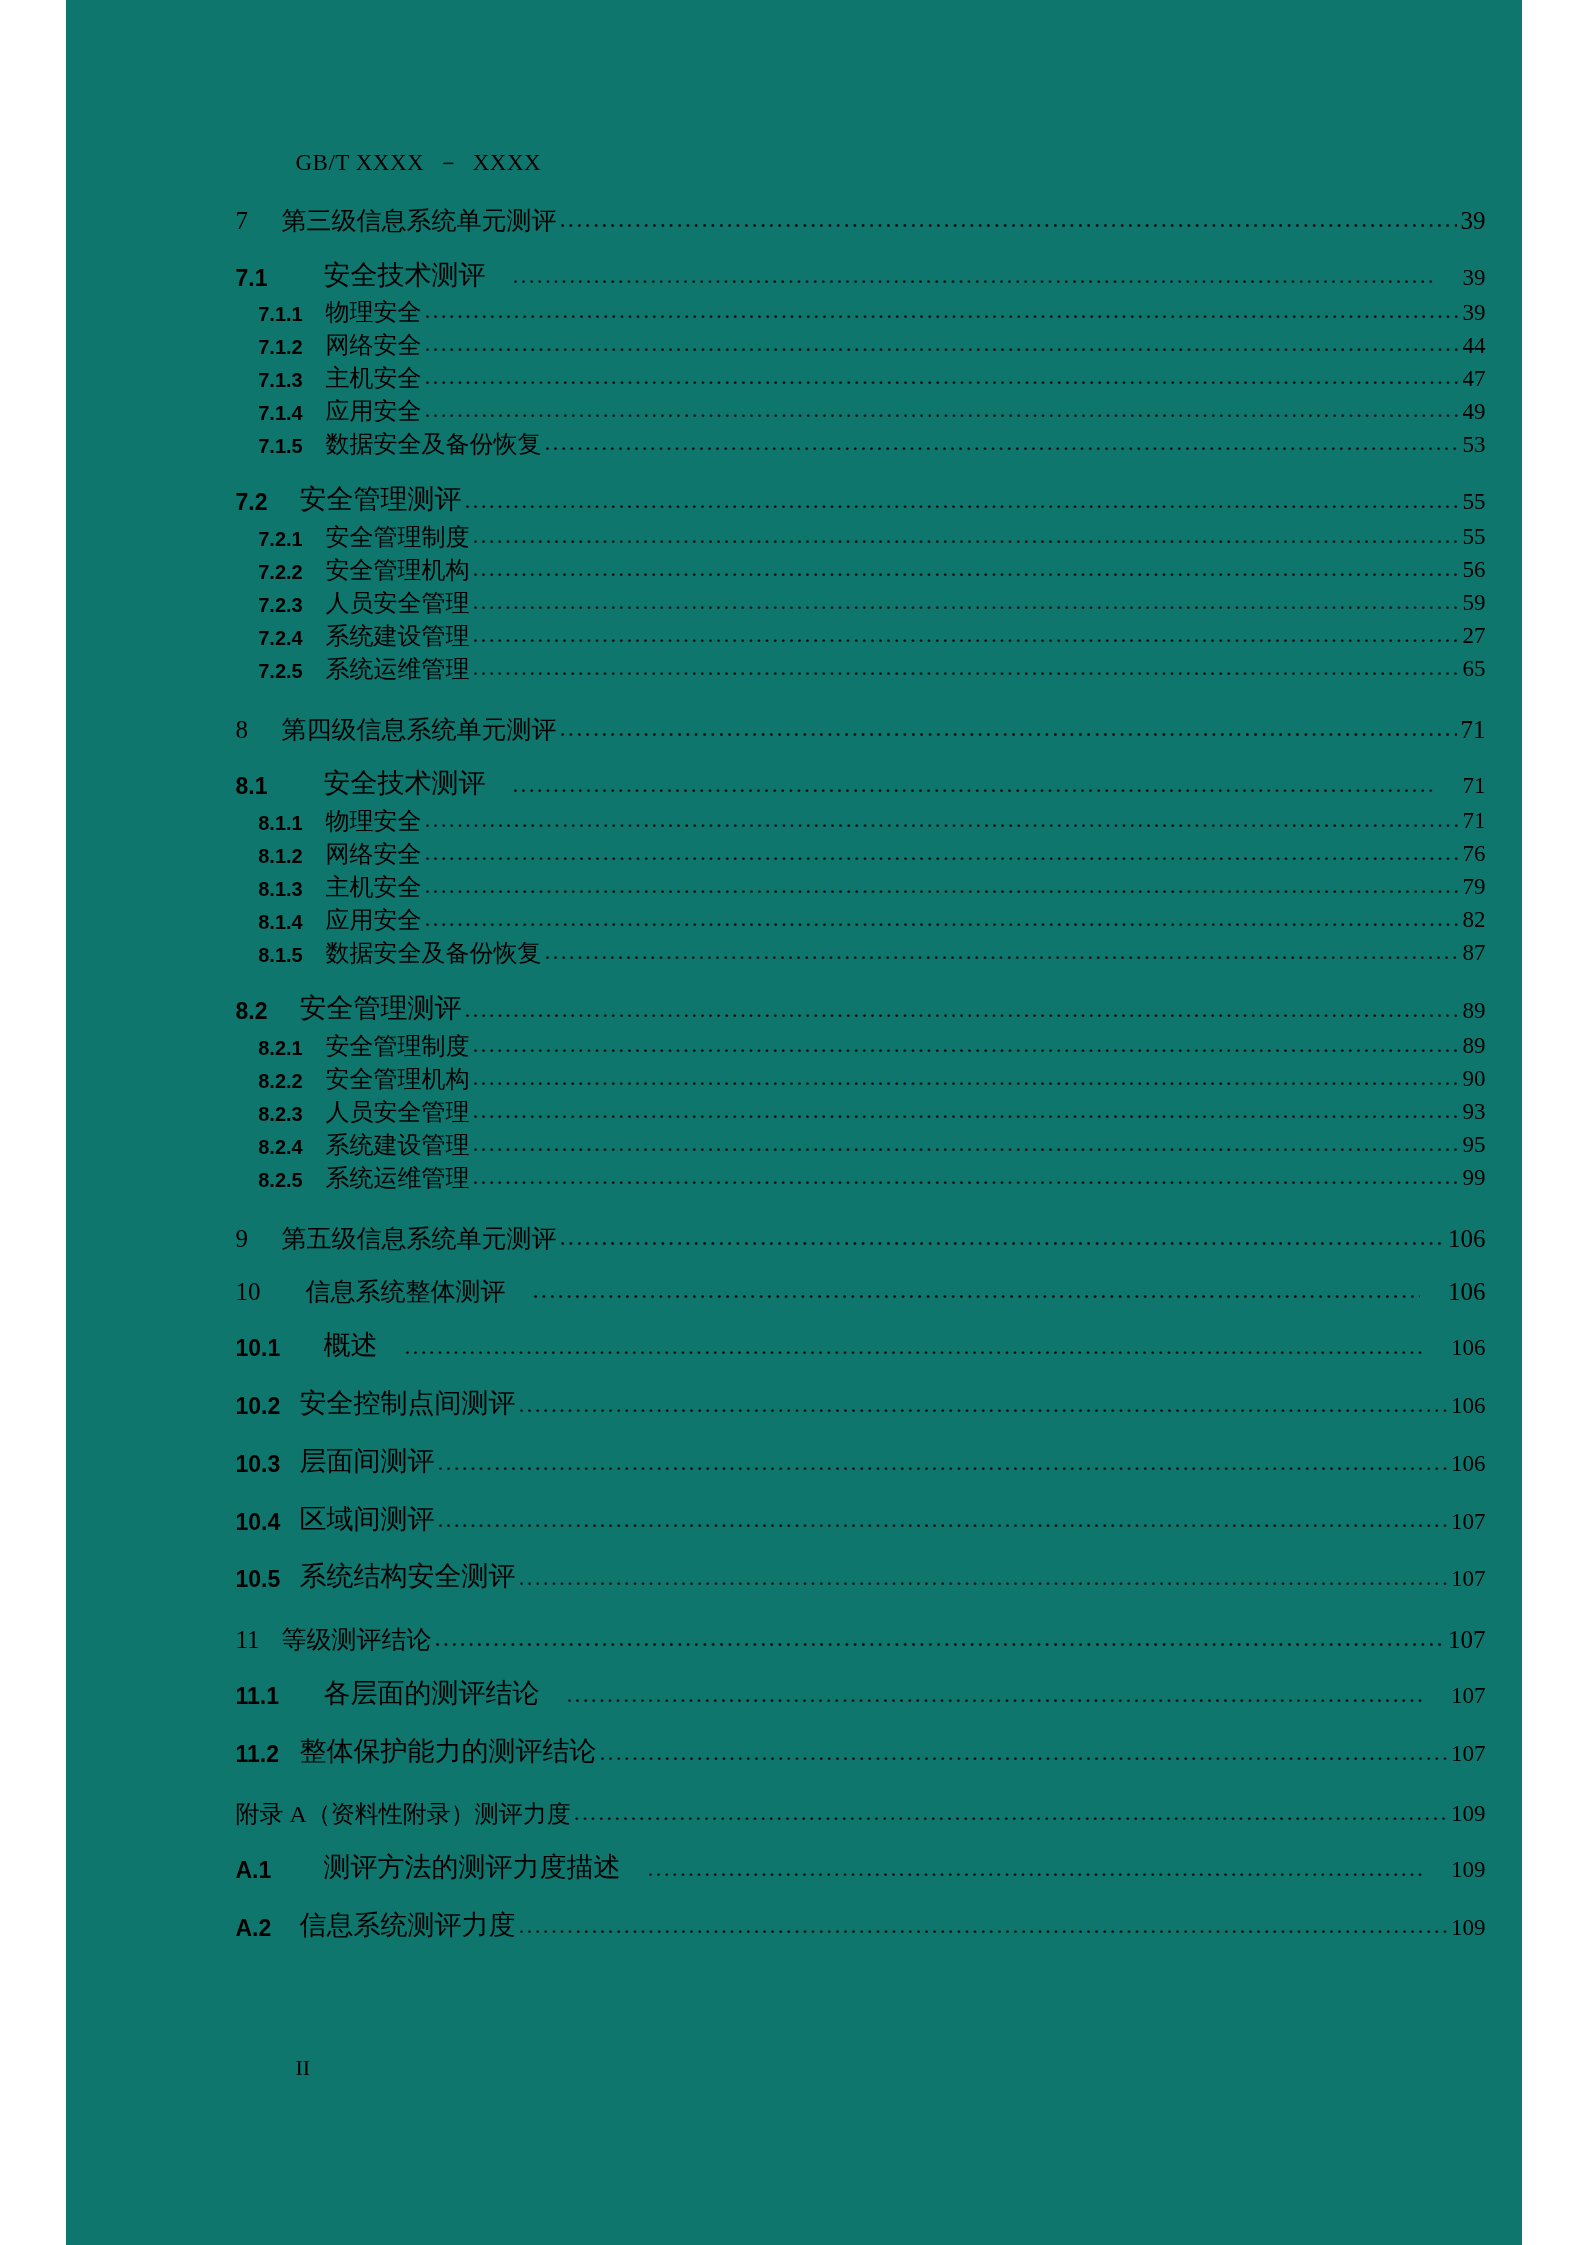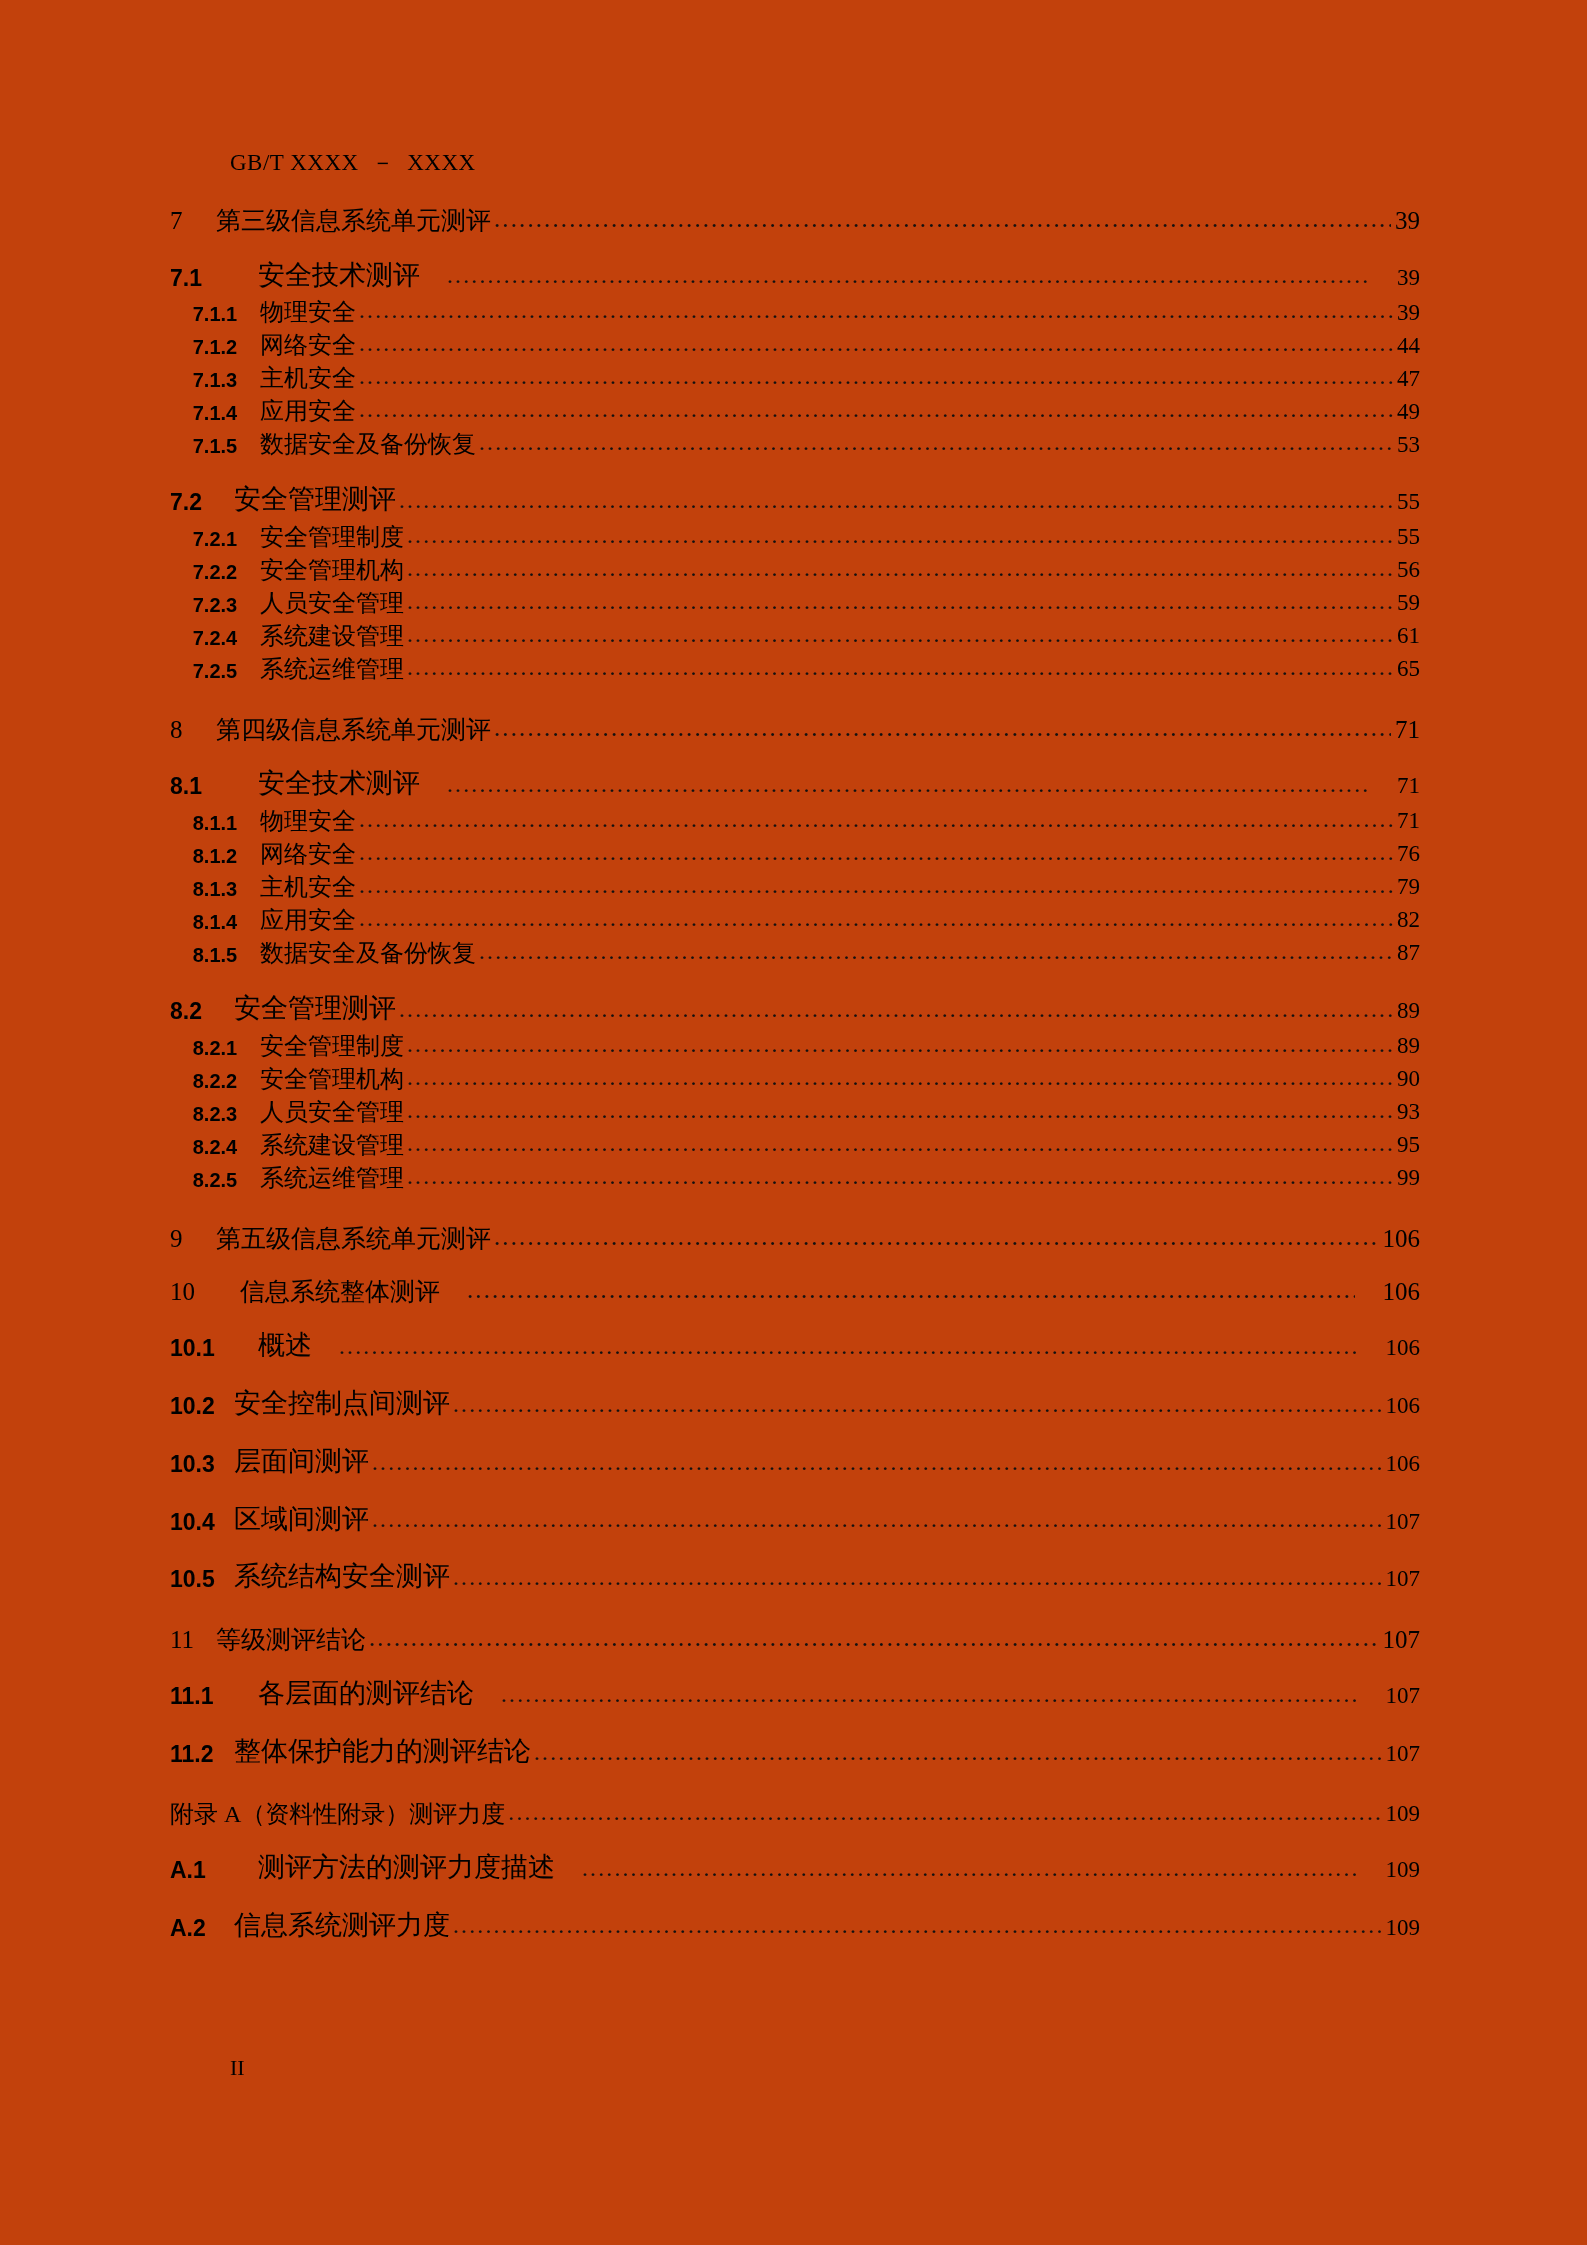--- a/index.html
+++ b/index.html
@@ -6,23 +6,23 @@
     margin: 0;
     padding: 0;
     background: #ffffff;
   }
   body {
     font-family: "Liberation Serif", "DejaVu Serif", serif;
     color: #000000;
   }
   .page {
     position: relative;
-    width: 1587px;
+    width: 1456px;
     height: 2245px;
-    background: #c2410c;
+    background: #0f766e;
     margin: 0 auto;
     box-sizing: border-box;
     overflow: hidden;
   }
   .content {
     position: absolute;
     left: 170px;
     top: 150px;
     width: 1250px;
   }
@@ -223,21 +223,21 @@
         <div class="toc-row lvl3">
           <span class="toc-num">7.2.3</span>
           <span class="toc-title">人员安全管理</span>
           <span class="toc-leader"></span>
           <span class="toc-page">59</span>
         </div>
         <div class="toc-row lvl3">
           <span class="toc-num">7.2.4</span>
           <span class="toc-title">系统建设管理</span>
           <span class="toc-leader"></span>
-          <span class="toc-page">61</span>
+          <span class="toc-page">27</span>
         </div>
         <div class="toc-row lvl3">
           <span class="toc-num">7.2.5</span>
           <span class="toc-title">系统运维管理</span>
           <span class="toc-leader"></span>
           <span class="toc-page">65</span>
         </div>
         <div class="toc-row lvl1 gap-lg">
           <span class="toc-num">8</span>
           <span class="toc-title">第四级信息系统单元测评</span>

